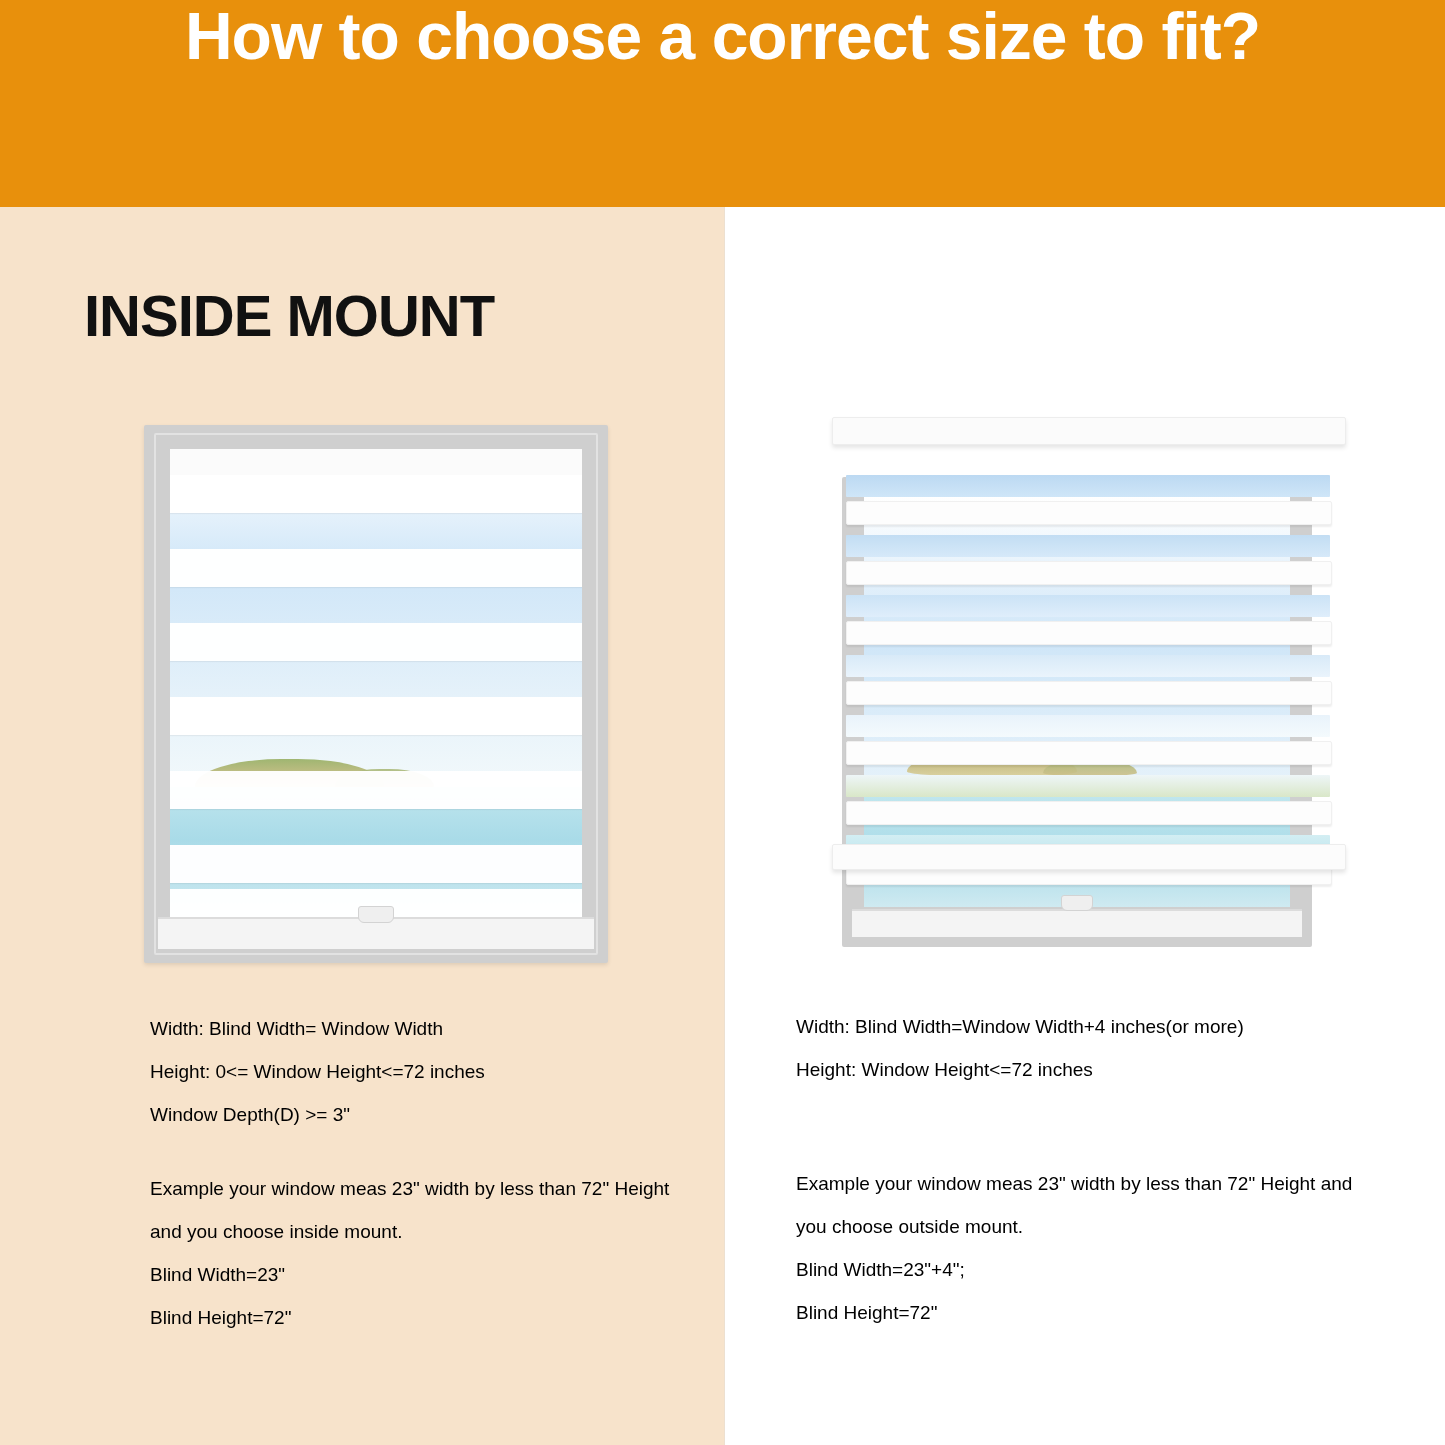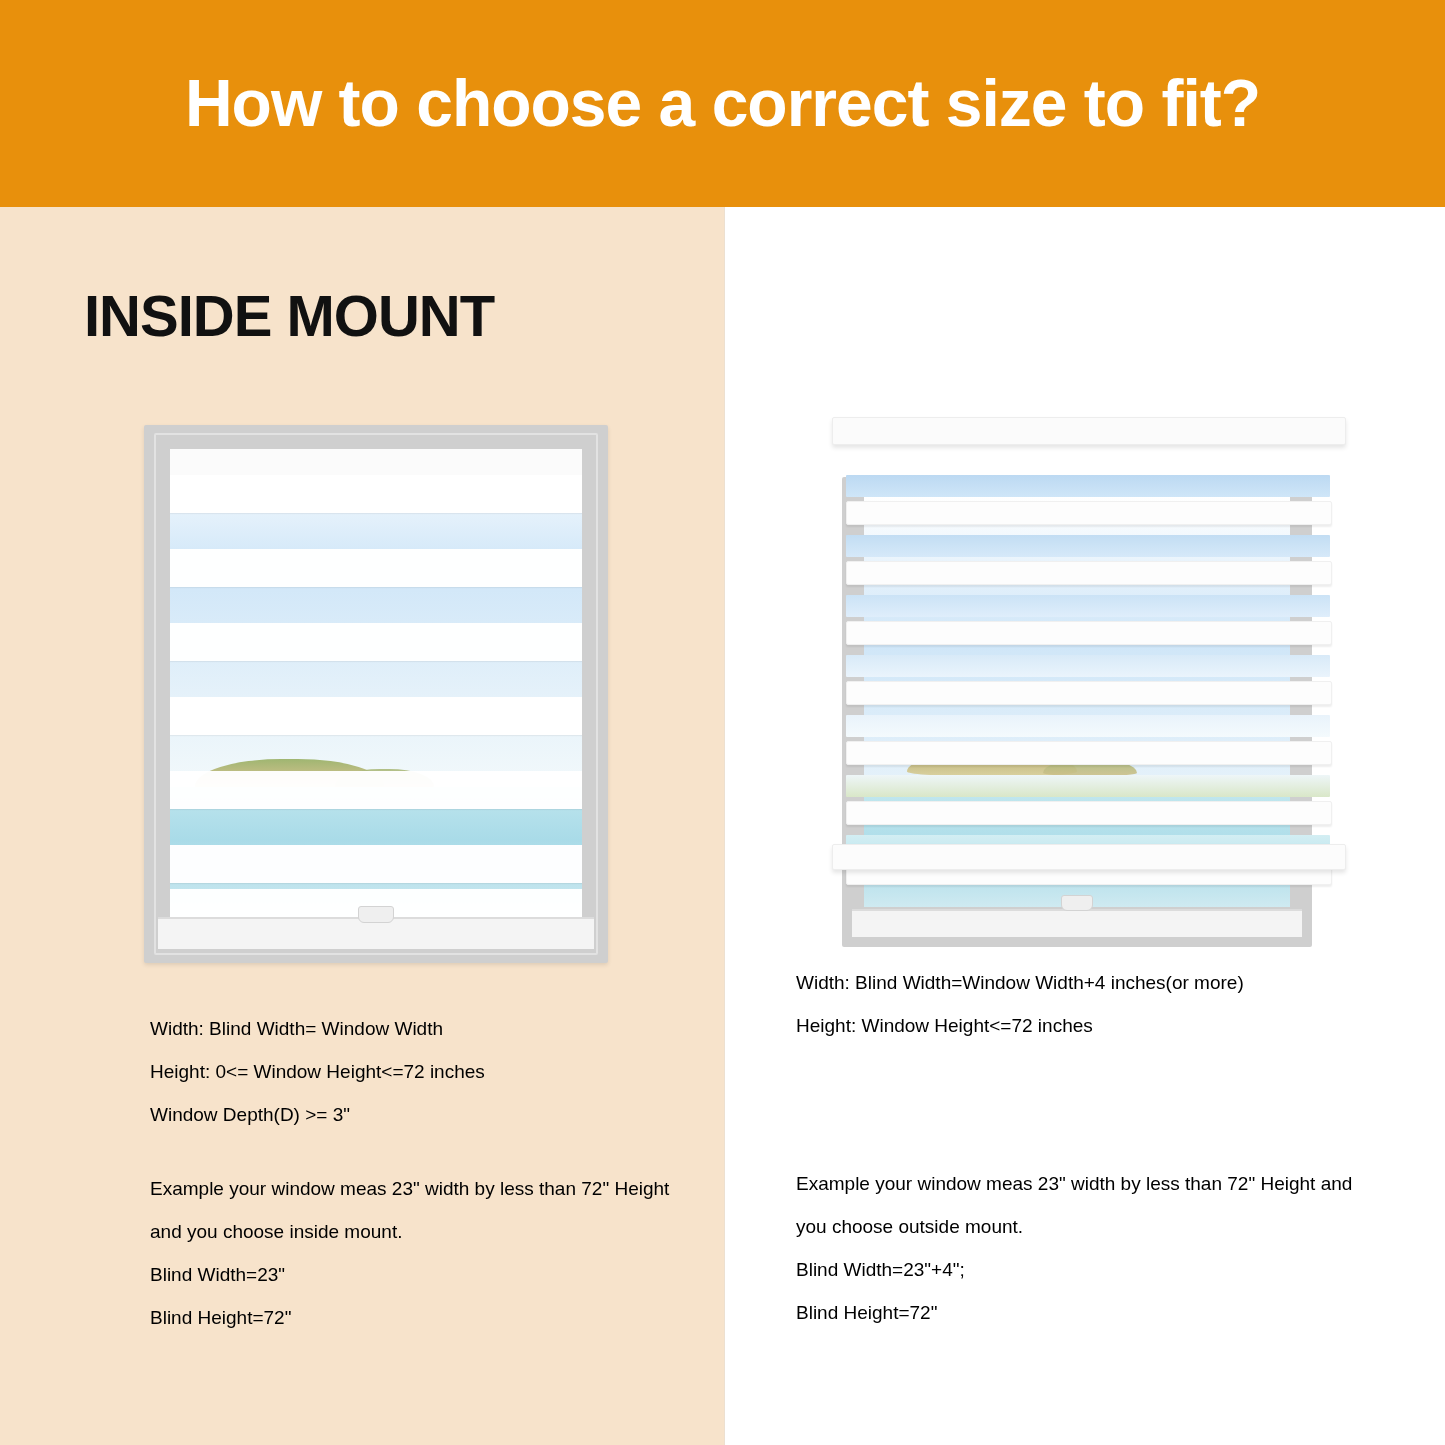--- a/index.html
+++ b/index.html
@@ -22,21 +22,21 @@
 
   
   .header {
     position: absolute;
     left: 0;
     top: 0;
     width: 1445px;
     height: 207px;
     background: #E8900C;
     display: flex;
-    align-items: center;
+    align-items: flex-start;
     justify-content: center;
   }
   .header-title {
     color: #ffffff;
     font-size: 66px;
     font-weight: bold;
     letter-spacing: -1px;
     text-align: center;
     line-height: 1.1;
   }
@@ -237,21 +237,21 @@
   
   .text-block {
     position: absolute;
     color: #000000;
     font-size: 19px;
     line-height: 43px;
     white-space: pre-line;
   }
   .panel-left .specs  { left: 150px; top: 800px; width: 540px; }
   .panel-left .example{ left: 150px; top: 960px; width: 540px; }
-  .panel-right .specs  { left: 72px; top: 754px; width: 560px; }
+  .panel-right .specs  { left: 72px; top: 798px; width: 560px; }
   .panel-right .example{ left: 72px; top: 955px; width: 560px; }
 
   .divider {
     position: absolute;
     left: 724px;
     top: 207px;
     width: 1px;
     height: 1238px;
     background: #EDE0D0;
   }

